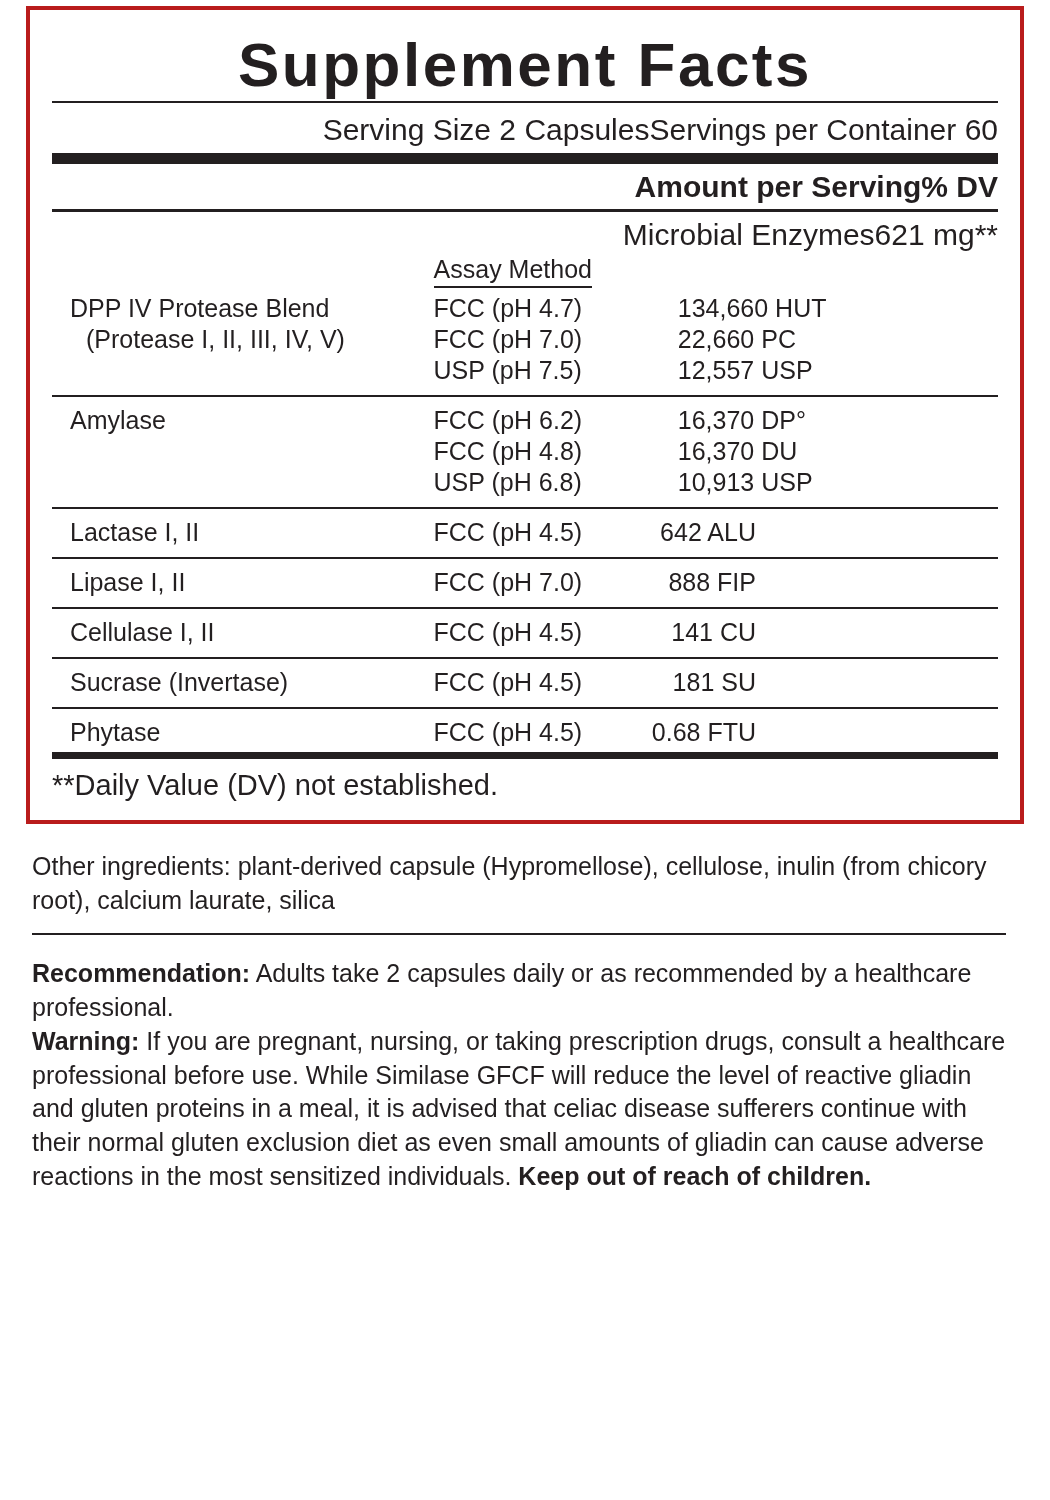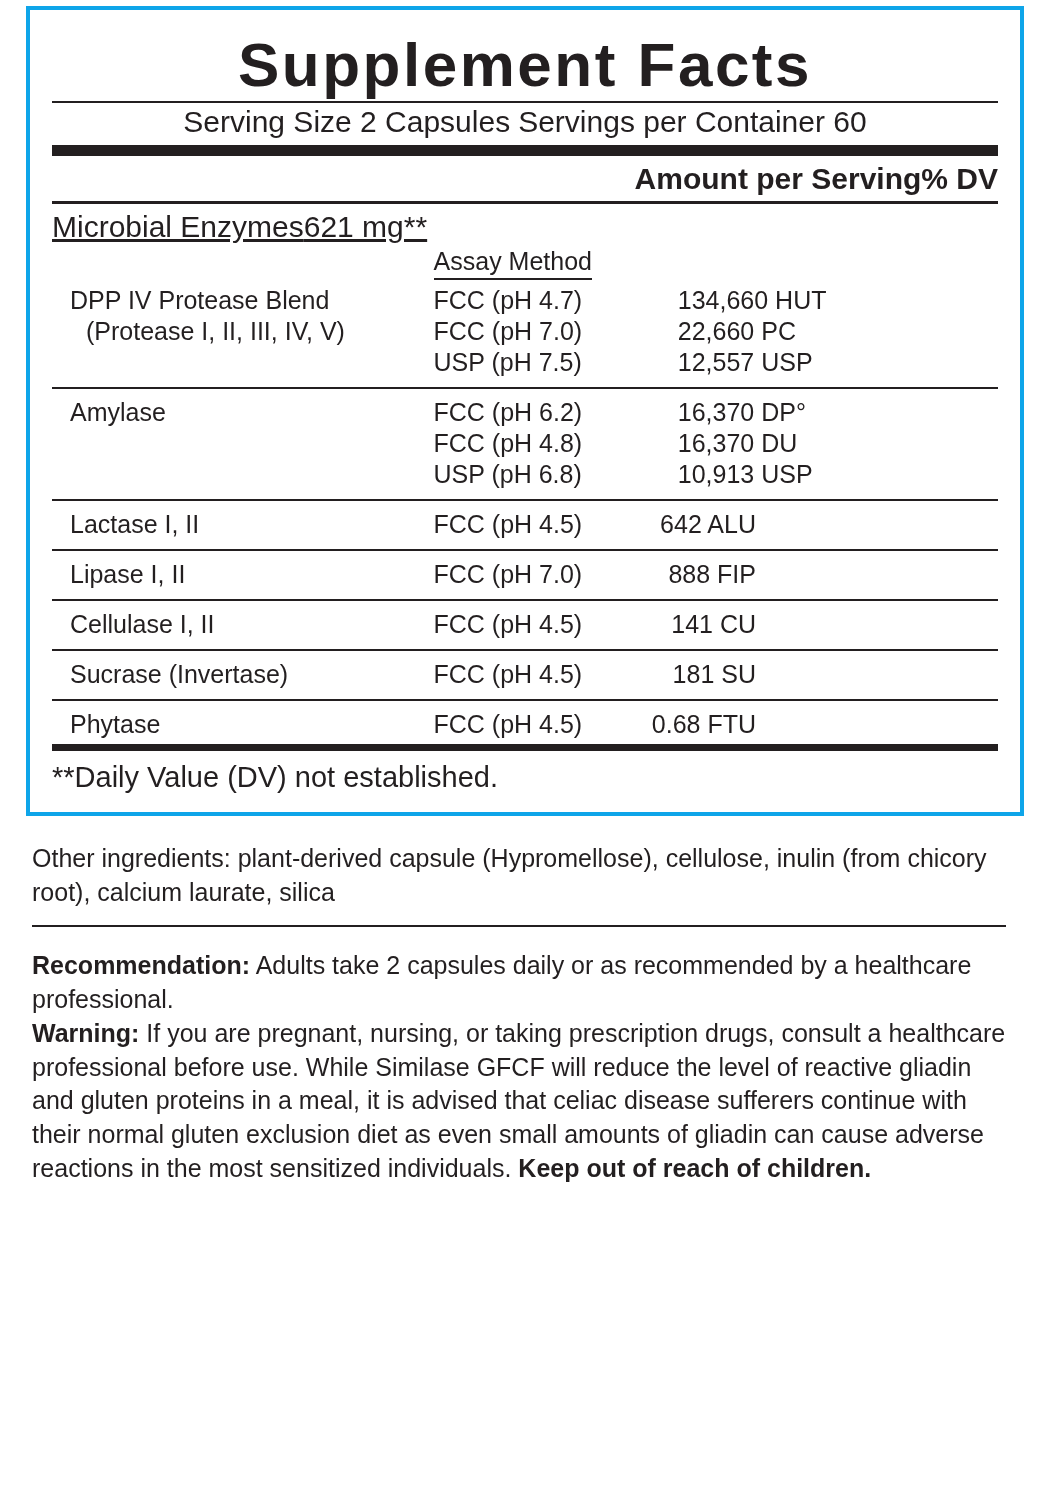--- a/index.html
+++ b/index.html
@@ -17,21 +17,21 @@
   .page {
     position: relative;
     width: 1050px;
     height: 1500px;
     box-sizing: border-box;
     padding: 6px 18px 0 18px;
   }
 
   
   .sf-panel {
-    border: 4px solid #0ea5e9;
+    border: 4px solid #b91c1c;
     box-sizing: border-box;
     padding: 10px 22px 18px 22px;
     margin: 0 8px;
   }
   .sf-title {
     font-family: "Liberation Sans", sans-serif;
     font-weight: bold;
     font-size: 62px;
     letter-spacing: 2.5px;
     line-height: 1.08;
@@ -47,43 +47,41 @@
   }
   .rule-thick {
     border-bottom: 11px solid #231f20;
   }
   .rule-med {
     border-bottom: 7px solid #231f20;
   }
 
   .serving-row {
     display: flex;
-    justify-content: center;
+    justify-content: flex-end;
     align-items: baseline;
     font-size: 30px;
-    padding: 2px 0 6px 0;
-    gap: 8px;
+    padding: 10px 0 6px 0;
   }
 
   .amount-row {
     display: flex;
     justify-content: flex-end;
     align-items: baseline;
     font-weight: bold;
     font-size: 30px;
     padding: 6px 0 5px 0;
   }
 
   .micro-row {
     display: flex;
-    justify-content: flex-start;
+    justify-content: flex-end;
     align-items: baseline;
     font-size: 30px;
     padding: 6px 0 2px 0;
-    text-decoration: underline;
   }
 
   
   .tbl {
     width: 100%;
     border-collapse: collapse;
     font-size: 25px;
   }
   .tbl td {
     padding: 1px 0 1px 0;

